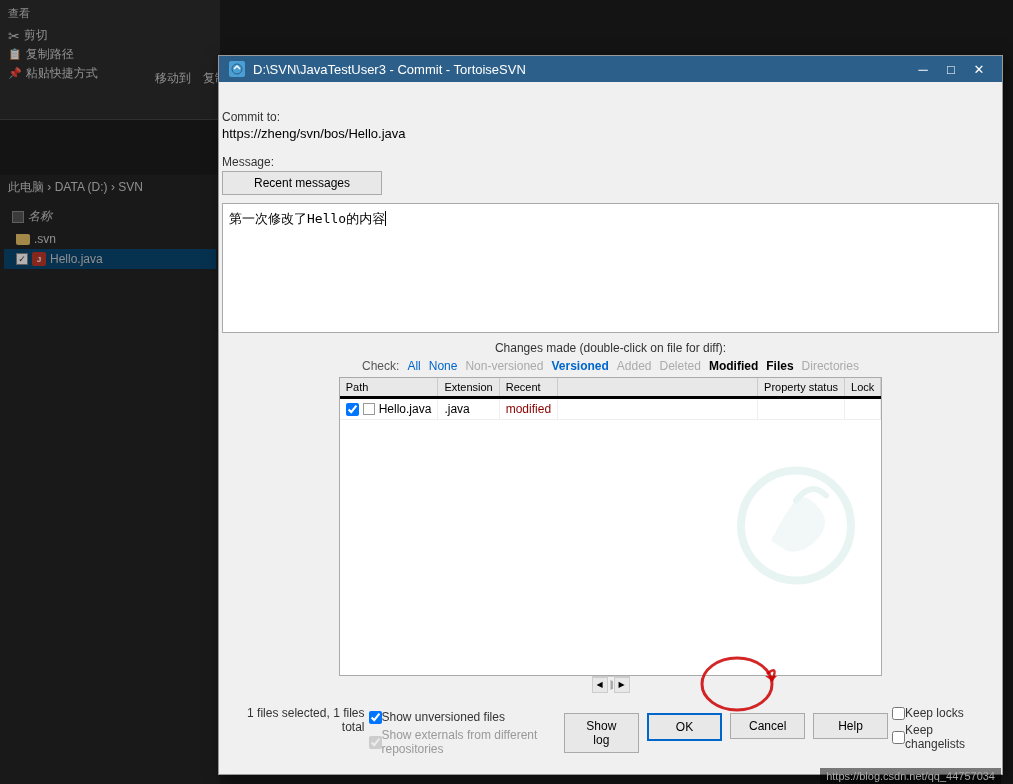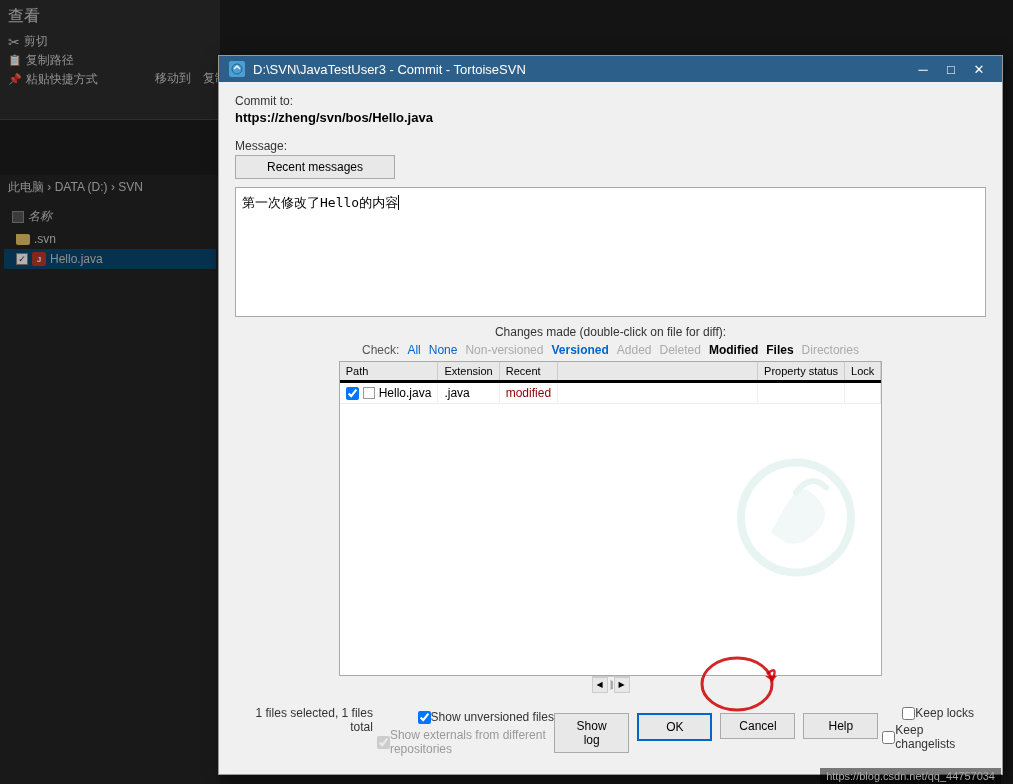--- a/index.html
+++ b/index.html
@@ -30,21 +30,21 @@
       height: 120px;
       background: #2d2d2d;
       border-bottom: 1px solid #444;
       display: flex;
       flex-direction: column;
       padding: 4px 8px;
       gap: 4px;
     }
     .explorer-menu {
       color: #ccc;
-      font-size: 16px;
+      font-size: 11px;
       padding: 2px 0;
     }
     .explorer-actions {
       display: flex;
       flex-direction: column;
       gap: 2px;
     }
     .explorer-action-item {
       color: #ccc;
       font-size: 12px;
@@ -150,34 +150,35 @@
       border: none;
       color: white;
       font-size: 13px;
       cursor: pointer;
       display: flex;
       align-items: center;
       justify-content: center;
     }
     .modal-body {
       flex: 1;
-      padding: 12px 16px;
+      padding: 12px 3px;
       display: flex;
       flex-direction: column;
       gap: 8px;
       overflow: hidden;
+      margin-top: 16px;
     }
     .section-label {
       font-size: 12px;
       color: #333;
       margin-bottom: 2px;
     }
     .section-value {
       font-size: 13px;
-      font-weight: bold;
+      font-weight: normal;
       color: #000;
       margin-bottom: 6px;
     }
     .btn-recent-messages {
       background: #e8e8e8;
       border: 1px solid #aaa;
       padding: 4px 16px;
       font-size: 12px;
       cursor: pointer;
       width: 160px;
@@ -308,21 +309,20 @@
       font-size: 12px;
       color: #333;
       margin-bottom: 2px;
     }
     .checkbox-row {
       display: flex;
       align-items: center;
       gap: 0;
       font-size: 12px;
       color: #333;
-      justify-content: flex-end;
     }
     .checkbox-row.disabled {
       color: #999;
     }
     input[type="checkbox"] {
       width: 13px;
       height: 13px;
     }
     .button-row {
       display: flex;

